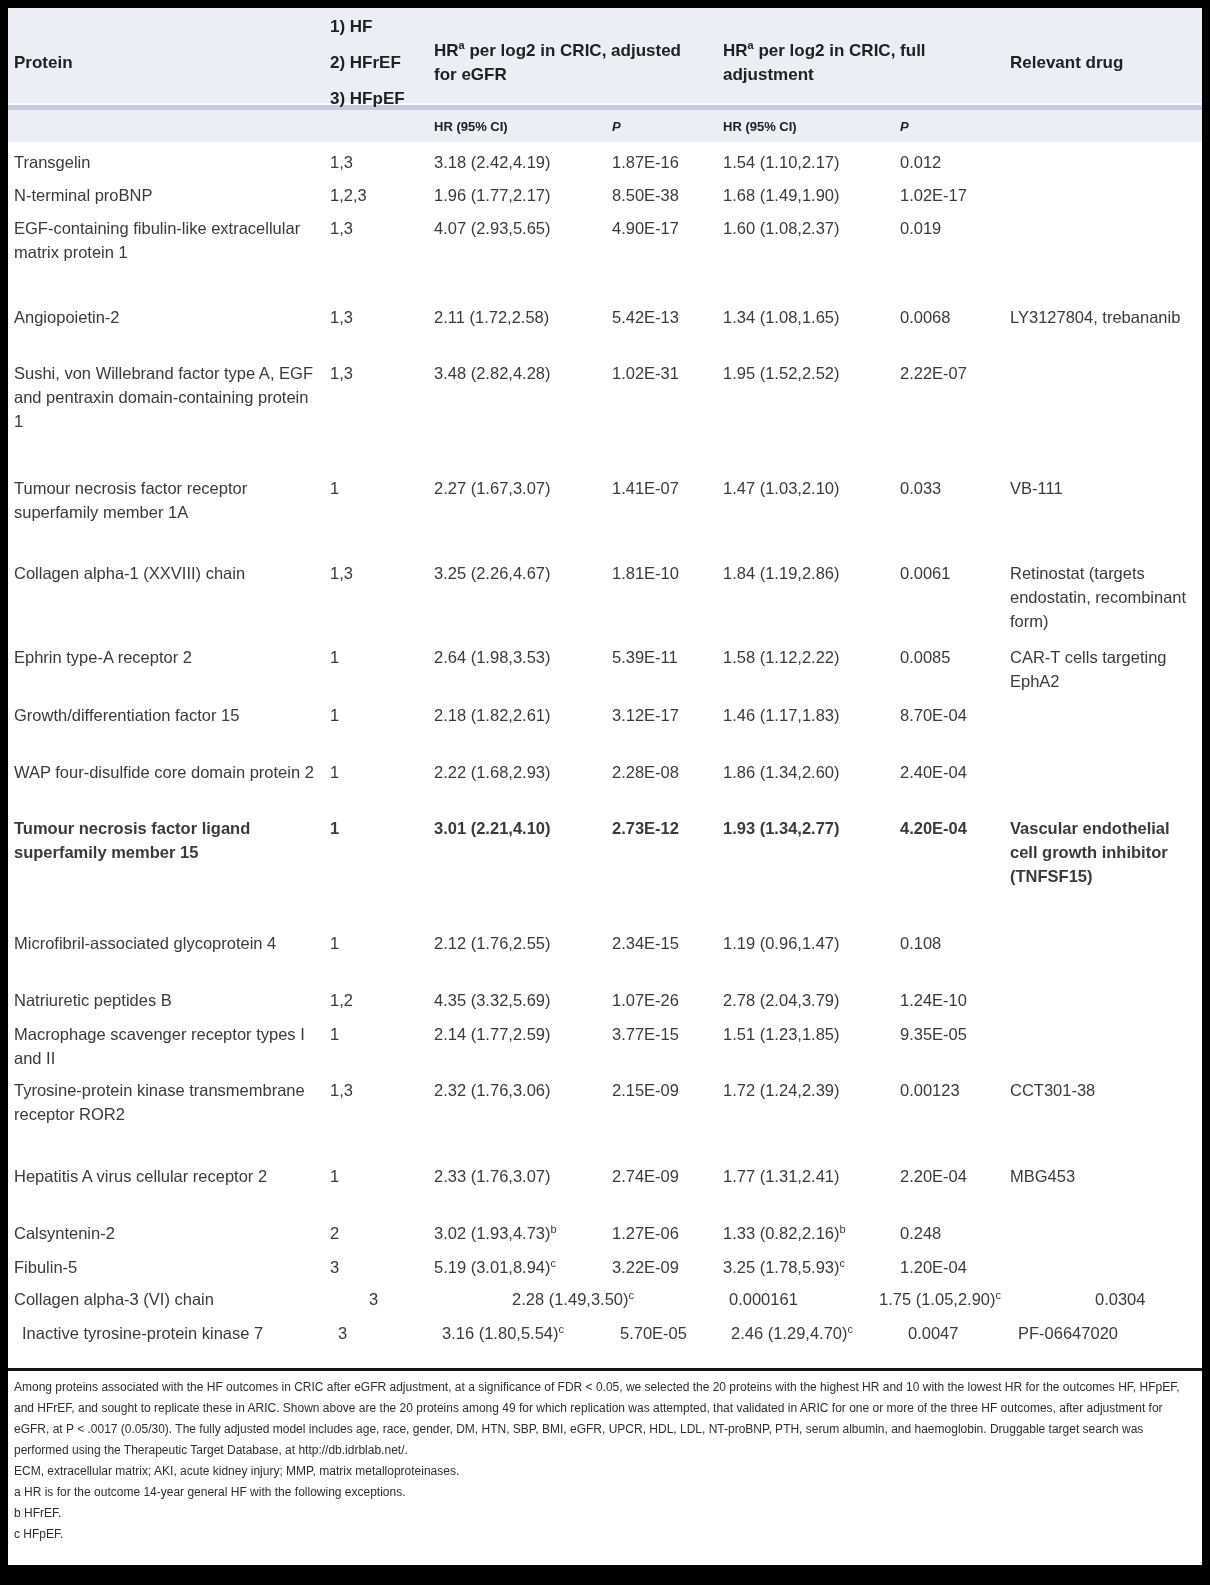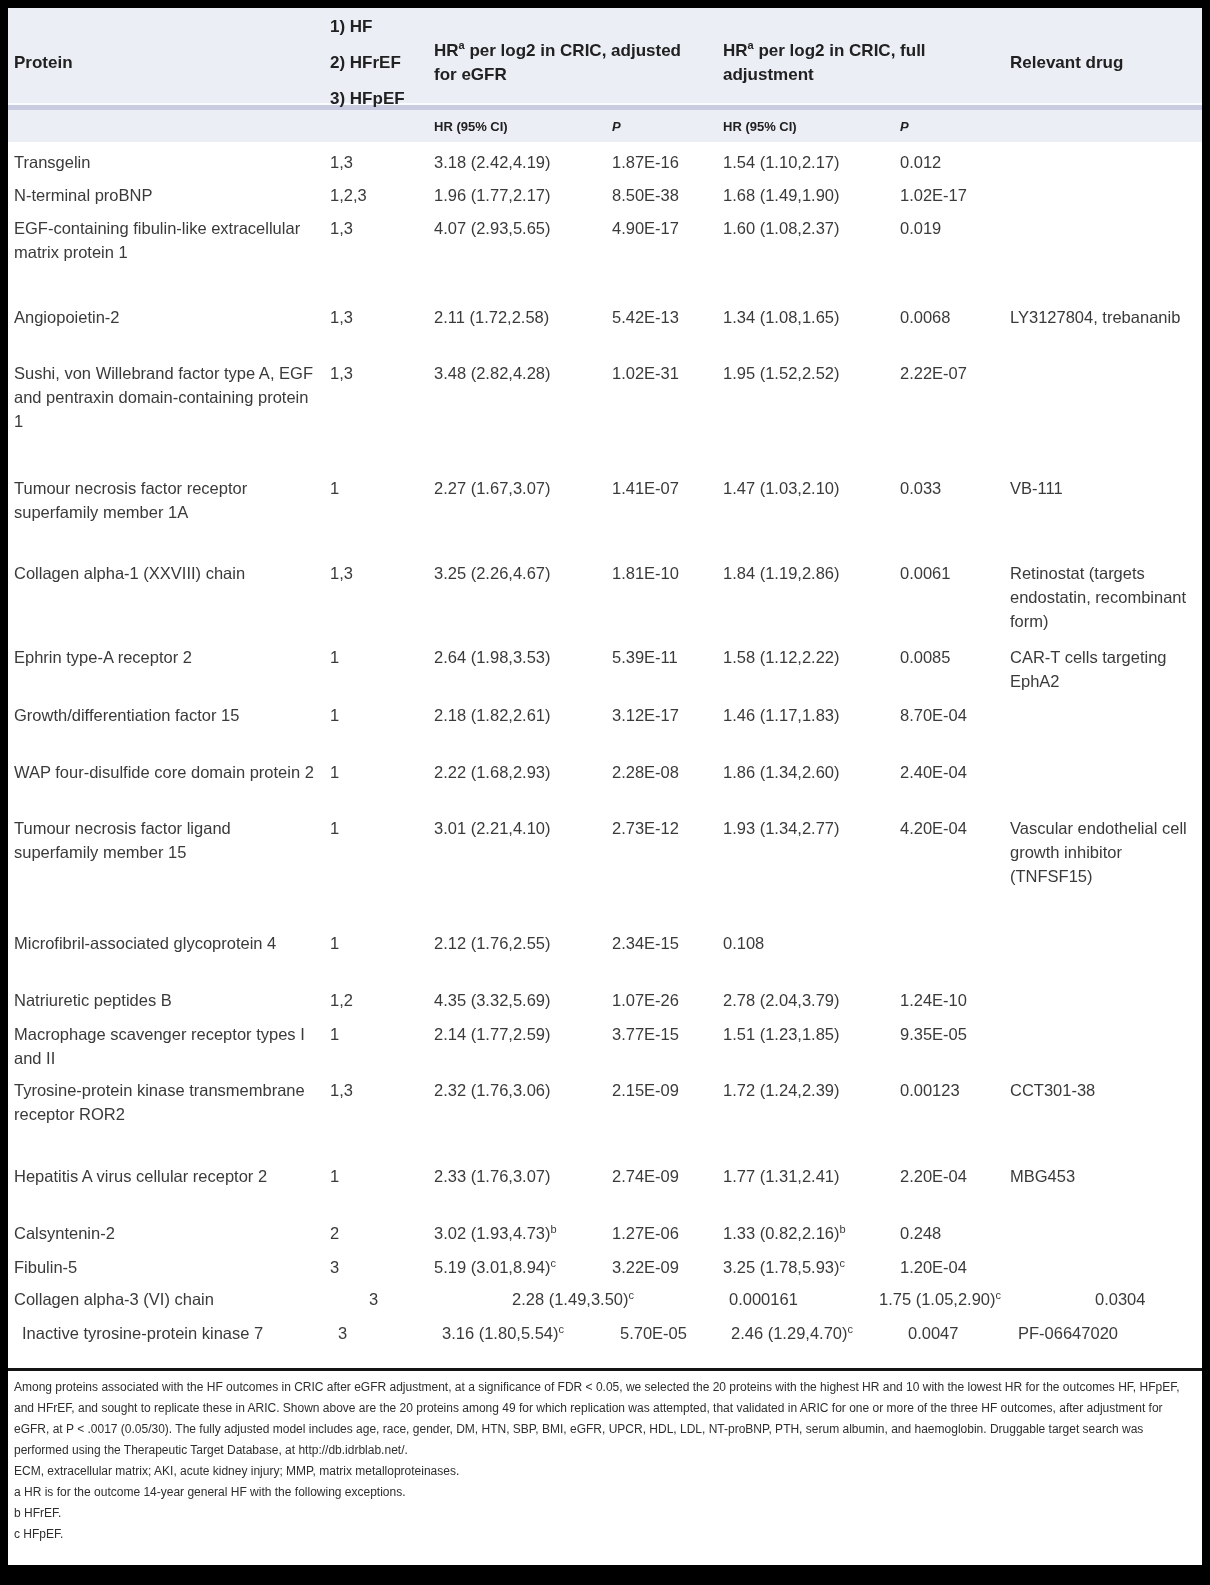--- a/index.html
+++ b/index.html
@@ -57,21 +57,21 @@
   .trow:nth-child(1){min-height:33px;}
   .trow:nth-child(2){min-height:33px;}
   .trow:nth-child(3){min-height:89px;}
   .trow:nth-child(4){min-height:56px;}
   .trow:nth-child(5){min-height:115px;}
   .trow:nth-child(6){min-height:85px;}
   .trow:nth-child(7){min-height:84px;}
   .trow:nth-child(8){min-height:58px;}
   .trow:nth-child(9){min-height:57px;}
   .trow:nth-child(10){min-height:56px;}
-  .trow:nth-child(11){min-height:115px;}
+  .trow:nth-child(11){min-height:115px;font-weight:bold;}
   .trow:nth-child(12){min-height:57px;}
   .trow:nth-child(13){min-height:34px;}
   .trow:nth-child(14){min-height:56px;}
   .trow:nth-child(15){min-height:86px;}
   .trow:nth-child(16){min-height:57px;}
   .trow:nth-child(17){min-height:34px;}
   .trow:nth-child(18){min-height:32px;}
   .trow:nth-child(19){min-height:34px;gap:39px;}
   .trow:nth-child(20){min-height:45px;padding-left:8px;}
   
@@ -216,20 +216,21 @@
           <div class="cell">2.73E-12</div>
           <div class="cell">1.93 (1.34,2.77)</div>
           <div class="cell">4.20E-04</div>
           <div class="cell">Vascular endothelial cell growth inhibitor (TNFSF15)</div>
         </div>
         <div class="trow grid7">
           <div class="cell">Microfibril-associated glycoprotein 4</div>
           <div class="cell">1</div>
           <div class="cell">2.12 (1.76,2.55)</div>
           <div class="cell">2.34E-15</div>
+          <div class="cell">1.19 (0.96,1.47)</div>
           <div class="cell">0.108</div>
           <div class="cell"></div>
         </div>
         <div class="trow grid7">
           <div class="cell">Natriuretic peptides B</div>
           <div class="cell">1,2</div>
           <div class="cell">4.35 (3.32,5.69)</div>
           <div class="cell">1.07E-26</div>
           <div class="cell">2.78 (2.04,3.79)</div>
           <div class="cell">1.24E-10</div>

